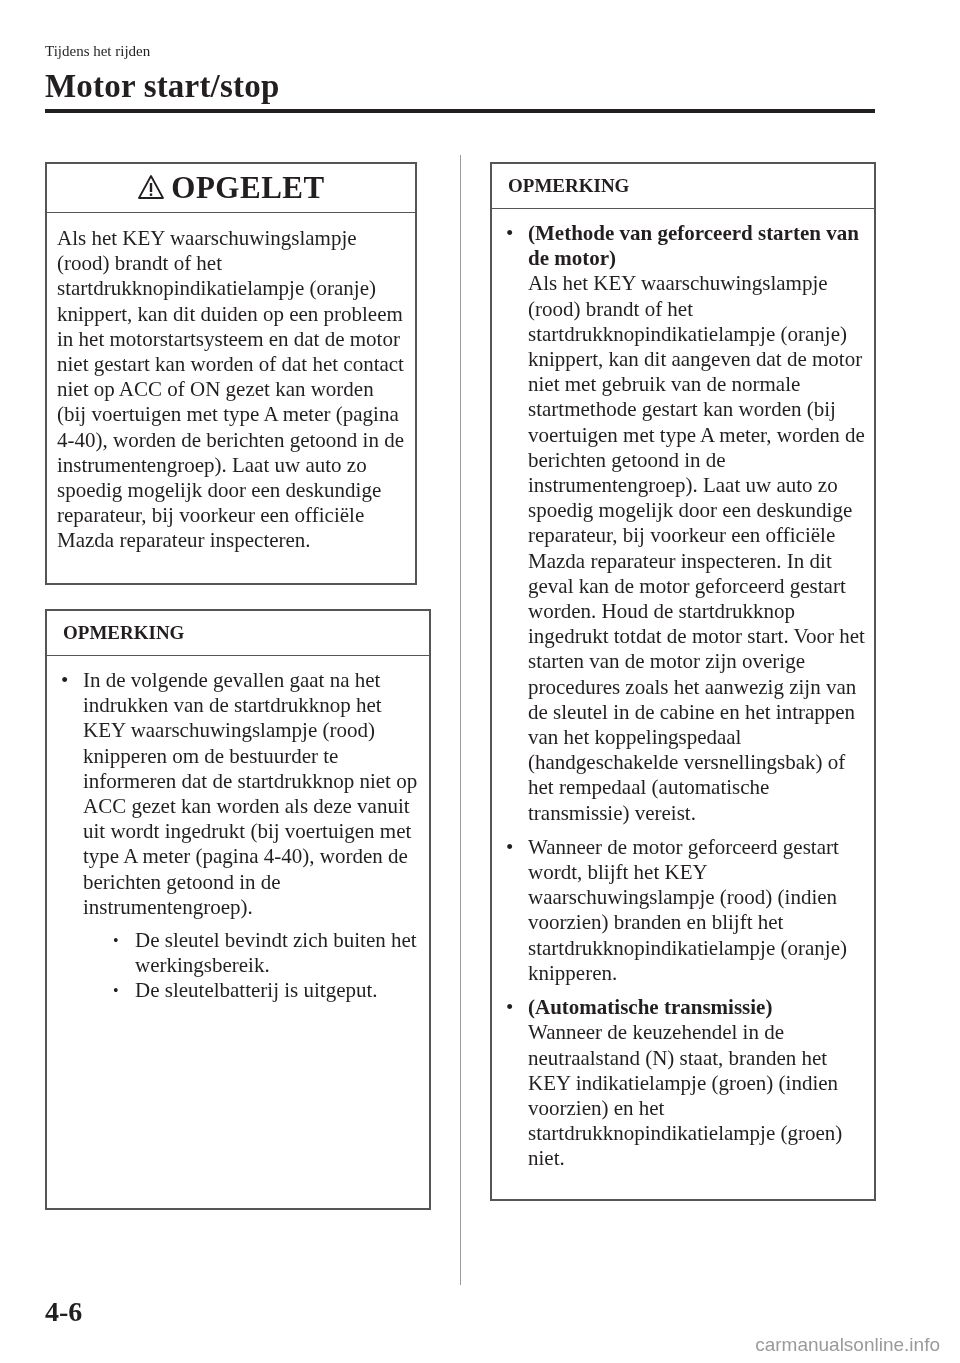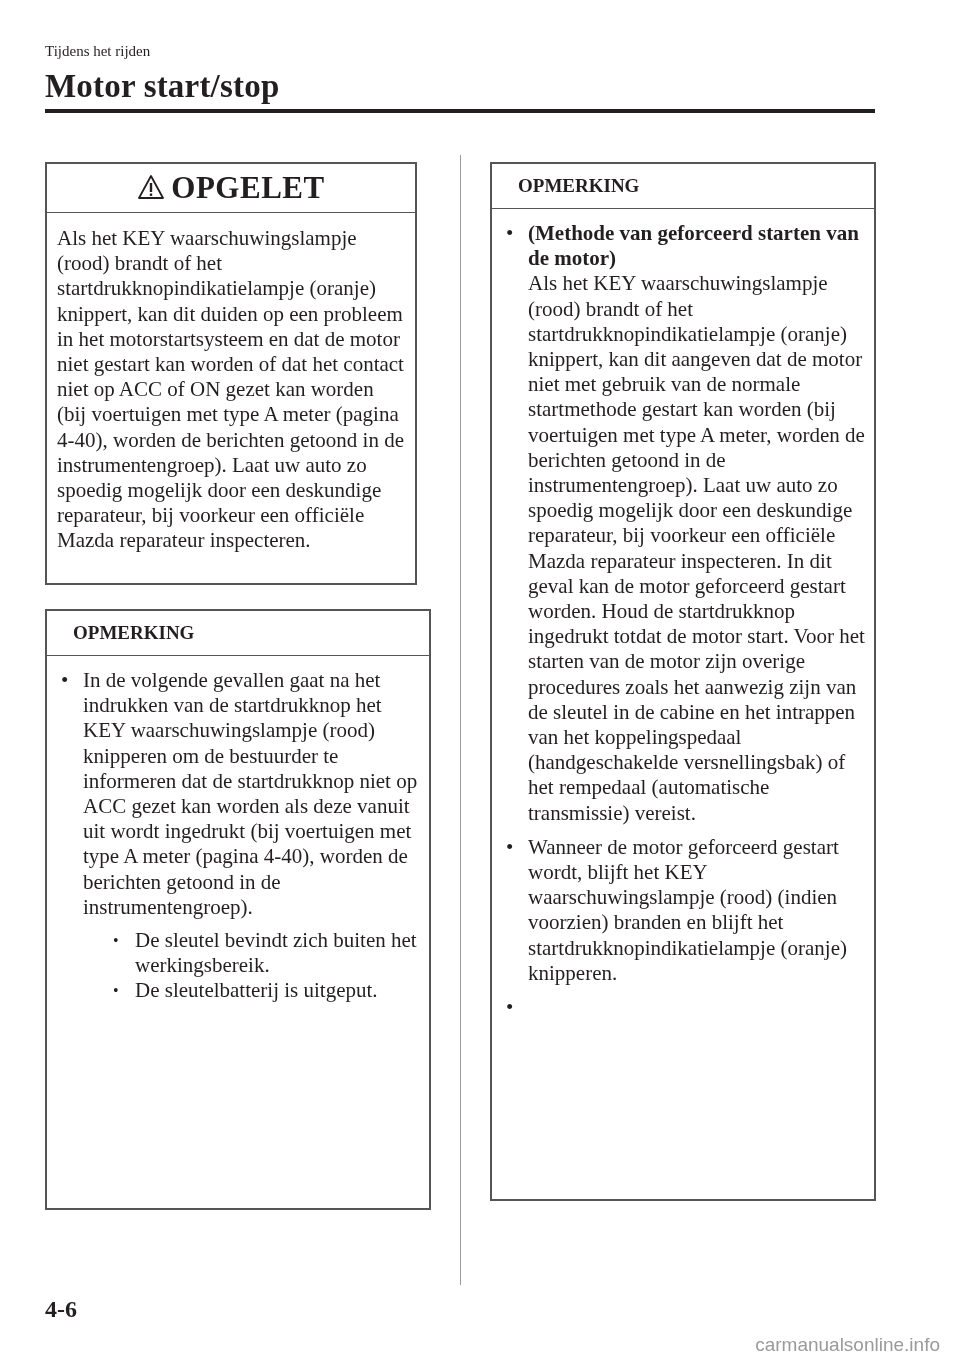--- a/index.html
+++ b/index.html
@@ -6,32 +6,32 @@
   body { width:960px; height:1363px; position:relative; overflow:hidden;
          font-family:"Liberation Serif", serif; color:#231f20; }
   .section-label { position:absolute; left:45px; top:43px; font-size:15px; font-weight:normal; }
   .page-title { position:absolute; left:45px; top:68px; font-size:33px; font-weight:bold; letter-spacing:0.2px; }
   .header-rule { position:absolute; left:45px; top:109px; width:830px; height:4px; background:#231f20; }
   .col-divider { position:absolute; left:460px; top:155px; width:1px; height:1130px; background:#9a9a9a; }
   .box { position:absolute; border:2px solid #555; box-sizing:border-box; background:#fff; }
   .box-head { border-bottom:1.5px solid #555; }
   .caution-head { height:48px; display:flex; align-items:center; justify-content:center; font-size:31px; font-weight:bold; letter-spacing:0.5px; }
   .caution-head svg { width:28px; height:26px; margin-right:6px; margin-top:-2px; }
-  .note-head { height:44px; display:flex; align-items:center; padding-left:26px; font-size:19px; font-weight:bold; }
+  .note-head { height:44px; display:flex; align-items:center; padding-left:16px; font-size:19px; font-weight:bold; }
   .body-text { font-size:21px; line-height:25.2px; }
   .caution-body { padding:13px 10px 10px 10px; }
   .note-body { padding:12px 8px 8px 10px; }
   ul { list-style:none; margin:0; padding:0; }
   .b1 { position:relative; padding-left:26px; margin-bottom:9px; }
   .b1::before { content:"•"; position:absolute; left:4px; top:0; }
   .b1 .t { font-weight:bold; display:block; }
   .sub { margin-top:8px; }
   .b2 { position:relative; padding-left:52px; }
   .b2::before { content:"•"; position:absolute; left:30px; top:0; font-size:16px; }
-  .page-num { position:absolute; left:45px; top:1296px; font-size:24px; font-weight:bold; }
+  .page-num { position:absolute; left:45px; top:1296px; font-size:28px; font-weight:bold; }
   .watermark { position:absolute; right:20px; top:1334px; font-family:"Liberation Sans", sans-serif; font-size:19px; color:#9a9a9a; }
 </style>
 </head>
 <body>
 
 <div class="section-label">Tijdens het rijden</div>
 <div class="page-title">Motor start/stop</div>
 <div class="header-rule"></div>
 <div class="col-divider"></div>
 
@@ -67,19 +67,21 @@
   <div class="note-body body-text">
     <ul>
       <li class="b1">
         <span class="t">(Methode van geforceerd starten van de motor)</span>
         <span>Als het KEY waarschuwingslampje (rood) brandt of het startdrukknopindikatielampje (oranje) knippert, kan dit aangeven dat de motor niet met gebruik van de normale startmethode gestart kan worden (bij voertuigen met type A meter, worden de berichten getoond in de instrumentengroep). Laat uw auto zo spoedig mogelijk door een deskundige reparateur, bij voorkeur een officiële Mazda reparateur inspecteren. In dit geval kan de motor geforceerd gestart worden. Houd de startdrukknop ingedrukt totdat de motor start. Voor het starten van de motor zijn overige procedures zoals het aanwezig zijn van de sleutel in de cabine en het intrappen van het koppelingspedaal (handgeschakelde versnellingsbak) of het rempedaal (automatische transmissie) vereist.</span>
       </li>
       <li class="b1">
         <span>Wanneer de motor geforceerd gestart wordt, blijft het KEY waarschuwingslampje (rood) (indien voorzien) branden en blijft het startdrukknopindikatielampje (oranje) knipperen.</span>
       </li>
       <li class="b1">
+        <span class="t">(Automatische transmissie)</span>
+        <span>Wanneer de keuzehendel in de neutraalstand (N) staat, branden het KEY indikatielampje (groen) (indien voorzien) en het startdrukknopindikatielampje (groen) niet.</span>
       </li>
     </ul>
   </div>
 </div>
 
 <div class="page-num">4-6</div>
 <div class="watermark">carmanualsonline.info</div>
 
 </body></html>

